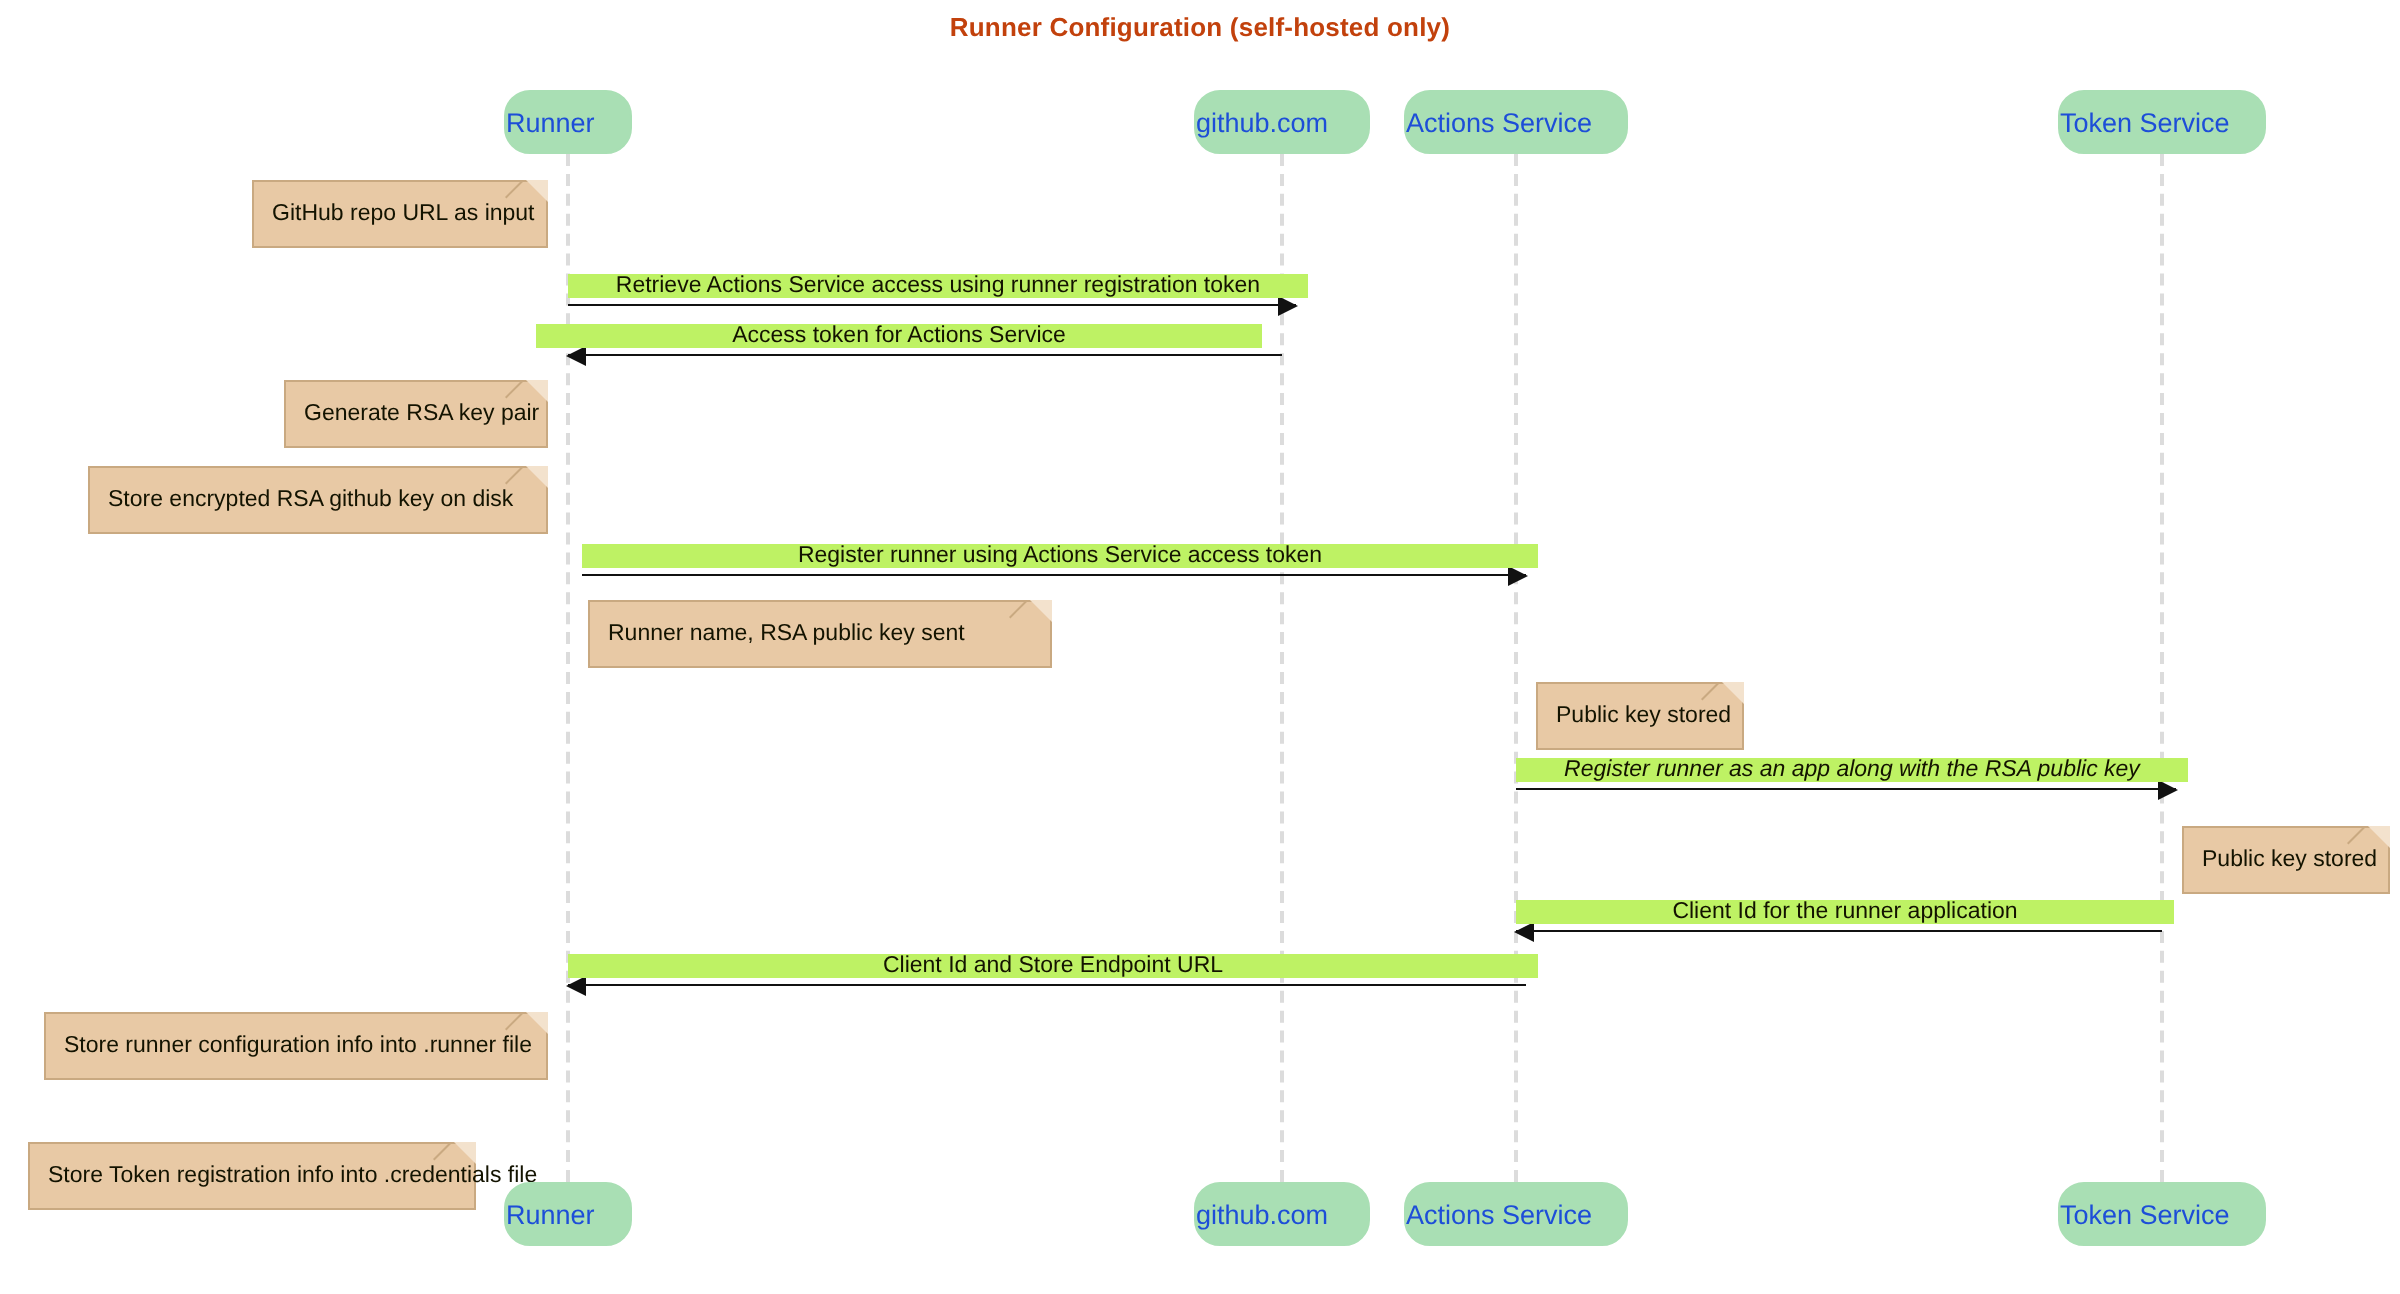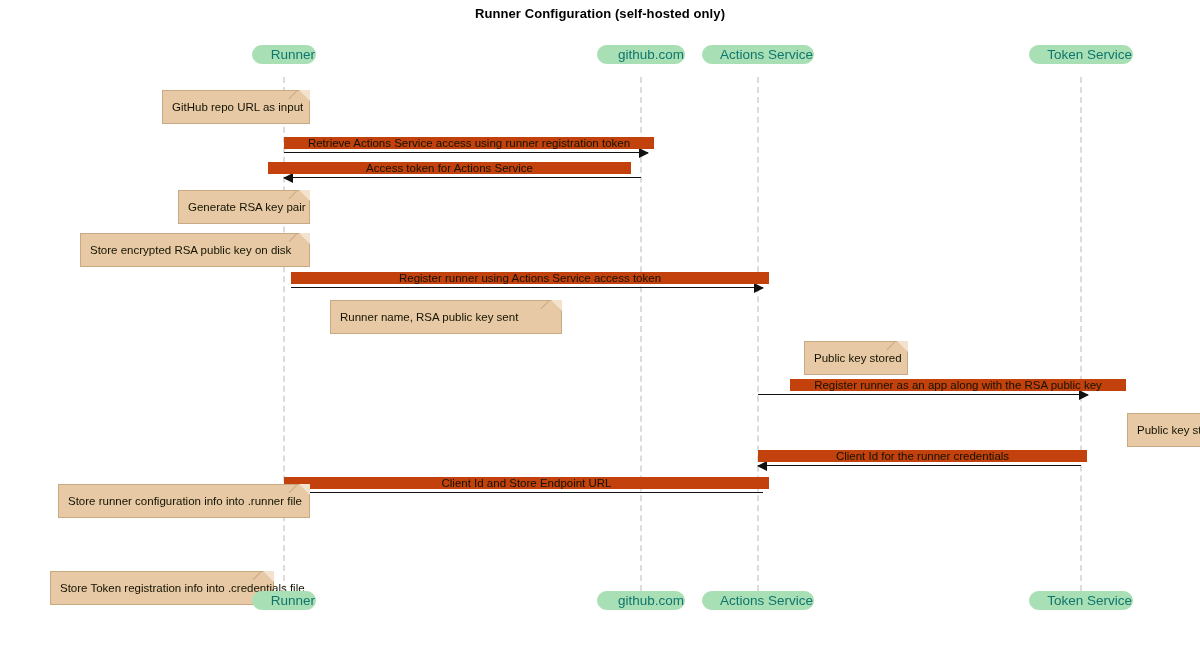--- a/index.html
+++ b/index.html
@@ -25,61 +25,60 @@
 
   
   .diagram-title {
     position: absolute;
     left: 0;
     top: 6px;
     width: 1200px;
     text-align: center;
     font-size: 13px;
     font-weight: bold;
-    color: #000000;
+    color: #c2410c;
     letter-spacing: 0.1px;
   }
 
   
   .lifeline {
     position: absolute;
     width: 0;
     border-left: 2px dashed #dcdcdc;
   }
 
   
   .actor-box {
     position: absolute;
     box-sizing: border-box;
     background: #a9dfb4;
     border: 1px solid #a9dfb4;
     border-radius: 13px;
-    height: 19px;
+    height: 32px;
     display: flex;
     align-items: center;
-    justify-content: flex-end;
+    justify-content: flex-start;
     font-size: 13.5px;
-    color: #0f766e;
+    color: #1d4ed8;
     white-space: nowrap;
   }
 
   
   .note {
     position: absolute;
     box-sizing: border-box;
     background: #e8c9a5;
     border: 1px solid #c9a981;
     height: 26px;
     display: flex;
     align-items: center;
     padding: 16px 9px;
     font-size: 11.5px;
     color: #131300;
     white-space: nowrap;
-    margin-left: 36px;
   }
   .note::after {
     
     content: "";
     position: absolute;
     top: -1px;
     right: -1px;
     width: 0;
     height: 0;
     border-left: 11px solid transparent;
@@ -119,21 +118,21 @@
     border-top: 5px solid transparent;
     border-bottom: 5px solid transparent;
     border-right: 10px solid #111111;
   }
   .msg-label {
     position: absolute;
     font-size: 11.5px;
     color: #131300;
     white-space: nowrap;
     text-align: center;
-    background: #c2410c;
+    background: #bef264;
     padding: 0 3px;
   }
 </style>
 </head>
 <body>
 
 <div id="diagram">
 
   <div class="diagram-title">Runner Configuration (self-hosted only)</div>
 
@@ -162,54 +161,54 @@
       <div class="arrowhead right" style="top: 148px; left: 639px;"></div>
       <div class="msg-label" style="left: 284px; width: 364px; top: 137px;">Retrieve Actions Service access using runner registration token</div>
       <div class="msg" style="left: 284px; top: 177px; width: 357px;"></div>
       <div class="arrowhead left" style="top: 173px; left: 283px;"></div>
       <div class="msg-label" style="left: 268px; width: 357px; top: 162px;">Access token for Actions Service</div>
       <div class="msg" style="left: 291px; top: 287px; width: 472px;"></div>
       <div class="arrowhead right" style="top: 283px; left: 754px;"></div>
       <div class="msg-label" style="left: 291px; width: 472px; top: 272px;">Register runner using Actions Service access token</div>
       <div class="msg" style="left: 758px; top: 394px; width: 330px;"></div>
       <div class="arrowhead right" style="top: 390px; left: 1079px;"></div>
-      <div class="msg-label" style="left: 790px; width: 330px; top: 379px;">Register runner as an app along with the RSA public key</div>
+      <div class="msg-label" style="left: 758px; width: 330px; top: 379px; font-style: italic;">Register runner as an app along with the RSA public key</div>
       <div class="msg" style="left: 758px; top: 465px; width: 323px;"></div>
       <div class="arrowhead left" style="top: 461px; left: 757px;"></div>
-      <div class="msg-label" style="left: 758px; width: 323px; top: 450px;">Client Id for the runner credentials</div>
+      <div class="msg-label" style="left: 758px; width: 323px; top: 450px;">Client Id for the runner application</div>
       <div class="msg" style="left: 284px; top: 492px; width: 479px;"></div>
       <div class="arrowhead left" style="top: 488px; left: 283px;"></div>
       <div class="msg-label" style="left: 284px; width: 479px; top: 477px;">Client Id and Store Endpoint URL</div>
     </div>
   <div id="notes">
       <div class="note" style="left: 126px; top: 90px; width: 148px;">
         <span>GitHub repo URL as input</span>
         <span class="fold-edge"></span>
       </div>
       <div class="note" style="left: 142px; top: 190px; width: 132px; text-align: center;">
         <span>Generate RSA key pair</span>
         <span class="fold-edge"></span>
       </div>
       <div class="note" style="left: 44px; top: 233px; width: 230px;">
-        <span>Store encrypted RSA public key on disk</span>
+        <span>Store encrypted RSA github key on disk</span>
         <span class="fold-edge"></span>
       </div>
       <div class="note" style="left: 294px; top: 300px; width: 232px;">
         <span>Runner name, RSA public key sent</span>
         <span class="fold-edge"></span>
       </div>
       <div class="note" style="left: 768px; top: 341px; width: 104px;">
         <span>Public key stored</span>
         <span class="fold-edge"></span>
       </div>
       <div class="note" style="left: 1091px; top: 413px; width: 104px;">
         <span>Public key stored</span>
         <span class="fold-edge"></span>
       </div>
-      <div class="note" style="left: 22px; top: 484px; width: 252px;">
+      <div class="note" style="left: 22px; top: 506px; width: 252px;">
         <span>Store runner configuration info into .runner file</span>
         <span class="fold-edge"></span>
       </div>
       <div class="note" style="left: 14px; top: 571px; width: 224px;">
         <span>Store Token registration info into .credentials file</span>
         <span class="fold-edge"></span>
       </div>
     </div>
   <div id="actors-bottom">
       <div class="actor-box" style="left: 252px; top: 591px; width: 64px;">

